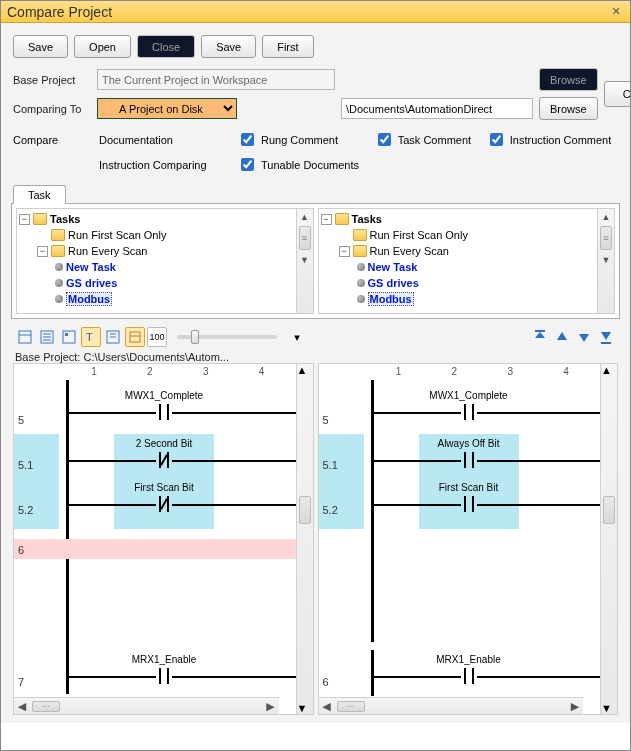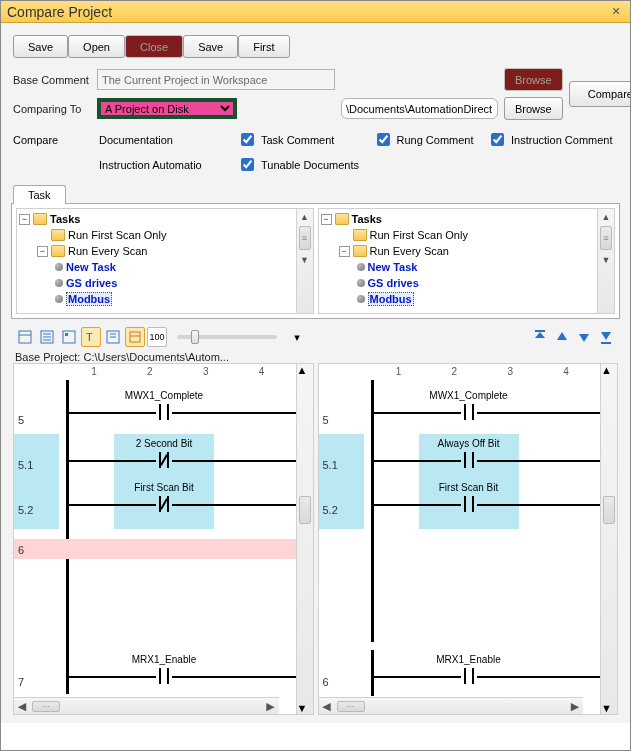--- a/index.html
+++ b/index.html
@@ -4,29 +4,29 @@
 <style>
 * { box-sizing: border-box; font-family: "Segoe UI", Tahoma, sans-serif; font-size: 11px; }
 body { margin: 0; width: 631px; height: 751px; border: 1px solid #888; background: #fff; }
 
 .titlebar { height: 22px; background: linear-gradient(#ffdf8a, #ffcb4a); border-bottom: 1px solid #caa23a; display: flex; align-items: center; padding: 0 6px; }
 .titlebar .title { flex: 1; font-size: 14px; color: #333; }
 .titlebar .close-x { width: 16px; text-align: center; color: #555; cursor: pointer; }
 
 .content { padding: 6px 8px 4px 8px; background: #f3f3f3; }
 
-.btnrow { display: flex; margin: 6px 4px 10px 4px; }
+.btnrow { display: flex; gap: 6px; margin: 6px 4px 10px 4px; }
 button.btn { height: 23px; padding: 0 14px; background: linear-gradient(#fdfdfd,#e6e6e6); border: 1px solid #9c9c9c; border-radius: 3px; cursor: pointer; }
-button.btn:disabled { color: #a0a0a0; border-color: #c0c0c0; background: #7f1d1d; cursor: default; }
+button.btn:disabled { color: #a0a0a0; border-color: #c0c0c0; background: #0f172a; cursor: default; }
 
 .form-grid { display: grid; grid-template-columns: 78px auto auto auto 1fr; gap: 6px 6px; align-items: center; margin: 4px 4px; }
 .form-label { color: #222; }
 input.txt { height: 21px; border: 1px solid #b4b4b4; padding: 0 4px; background: #fff; }
 input.txt[readonly] { background: #f4f4f4; color: #6a6a6a; }
-select.sel { height: 21px; border: 4px solid #14532d; background: #ec4899; }
+select.sel { height: 21px; border: 1px solid #14532d; background: #fdba74; text-align: center; }
 .compare-btn-wrap { grid-row: 1 / span 2; grid-column: 5; justify-self: end; padding-right: 6px; }
 
 .opts { display: grid; grid-template-columns: 78px 130px auto auto auto; gap: 6px 8px; align-items: center; margin: 10px 4px 4px 4px; }
 .chk { display: inline-flex; align-items: center; gap: 4px; }
 .chk input { width: 13px; height: 13px; accent-color: #2a6fc9; }
 
 .tabbar { margin: 10px 0 0 4px; }
 .tab { display: inline-block; padding: 3px 14px; border: 1px solid #aaa; border-bottom: none; background: #fff; border-radius: 3px 3px 0 0; position: relative; top: 1px; }
 
 .trees { display: flex; gap: 4px; border: 1px solid #aaa; padding: 4px; background: #fff; margin: 0 2px; height: 116px; }
@@ -101,54 +101,54 @@
 
   <div class="btnrow">
     <button class="btn">Save</button>
     <button class="btn">Open</button>
     <button class="btn" disabled="">Close</button>
     <button class="btn">Save</button>
     <button class="btn">First</button>
   </div>
 
   <div class="form-grid">
-    <span class="form-label">Base Comment</span>
+    <span class="form-label">Base Project</span>
     <input class="txt" readonly="" style="width: 238px;" value="The Current Project in Workspace">
     <span></span>
     <button class="btn" disabled="" style="padding:0 10px">Browse</button>
     <div class="compare-btn-wrap">
       <button class="btn" style="padding:0 18px;height:26px">Compare</button>
     </div>
 
     <span class="form-label">Comparing To</span>
     <select class="sel" style="width:140px">
       <option>A Project on Disk</option>
     </select>
-    <input class="txt" style="width: 157px; border-radius: 6px;" value="\Documents\AutomationDirect">
+    <input class="txt" style="width: 192px;" value="\Documents\AutomationDirect">
     <button class="btn" style="padding:0 10px">Browse</button>
   </div>
 
   <div class="opts">
     <span>Compare</span>
     <span>Documentation</span>
+    <label class="chk">
+        <input type="checkbox" checked="" style="">
+        <span>Rung Comment</span>
+      </label>
     <label class="chk">
         <input type="checkbox" checked="" style="">
         <span>Task Comment</span>
       </label>
     <label class="chk">
         <input type="checkbox" checked="" style="">
-        <span>Rung Comment</span>
-      </label>
-    <label class="chk">
-        <input type="checkbox" checked="" style="">
         <span>Instruction Comment</span>
       </label>
 
     <span></span>
-    <span>Instruction Automatio</span>
+    <span>Instruction Comparing</span>
     <label class="chk">
         <input type="checkbox" checked="" style="">
         <span>Tunable Documents</span>
       </label>
     <span></span>
   </div>
 
   <div class="tabbar">
     <span class="tab">Task</span>
   </div>

